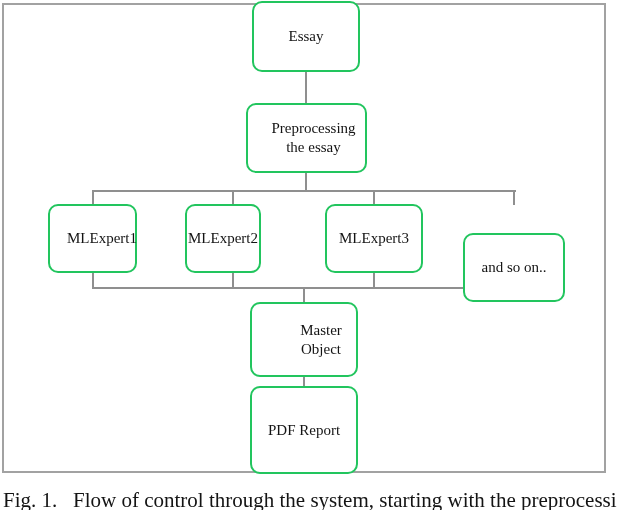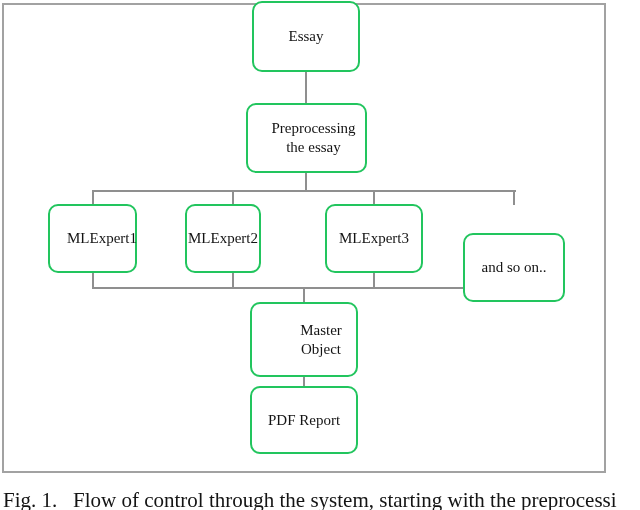--- a/index.html
+++ b/index.html
@@ -107,19 +107,19 @@
   </div>
 
   <div class="node" style="left:463px; top:204px; width:102px; height:69px;margin-top:29px;">
     <span>and so on..</span>
   </div>
 
   <div class="node" style="left:250px; top:302px; width:108px; height:75px;padding-left:40px;">
     <span>Master Object</span>
   </div>
 
-  <div class="node" style="left:250px; top:386px; width:108px; height:68px;">
+  <div class="node" style="left:250px; top:386px; width:108px; height:88px;">
     <span>PDF Report</span>
   </div>
 
   <div class="caption">Fig. 1.   Flow of control through the system, starting with the preprocessi</div>
 
 </div>
 
 </body></html>

